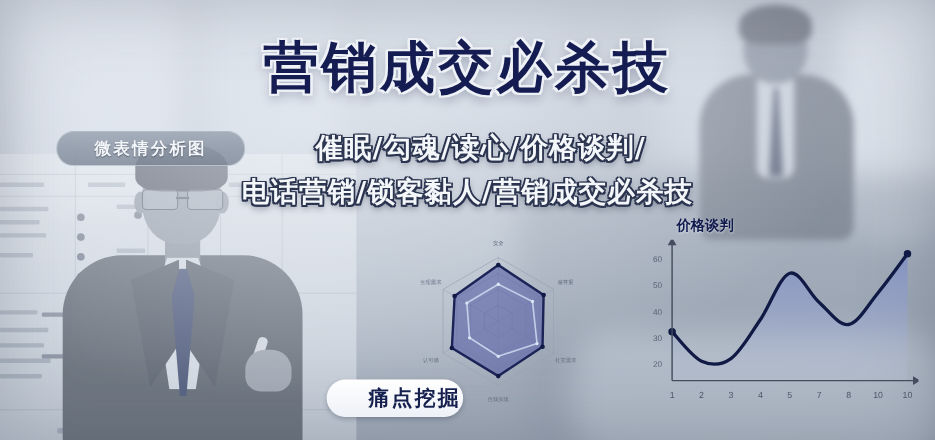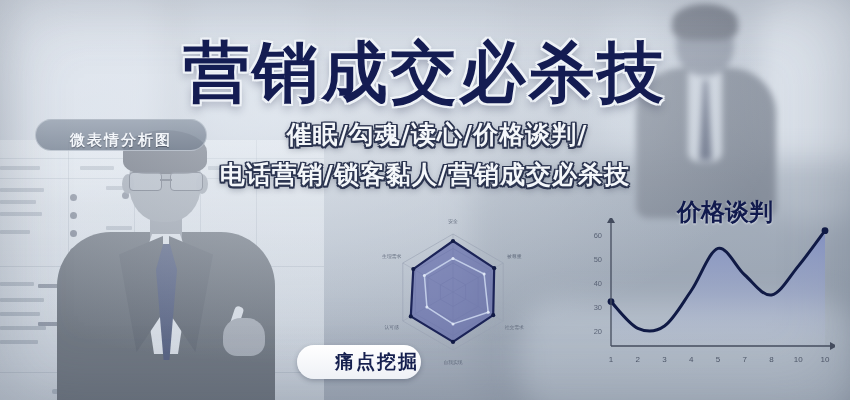--- a/index.html
+++ b/index.html
@@ -93,36 +93,36 @@
     pointer-events: none;
   }
   .vignette {
     position: absolute; inset: 0;
     box-shadow: inset 0 0 70px rgba(70,80,95,.30);
     pointer-events: none;
   }
 
   
   .badge {
-    position: absolute; left: 35px; top: 119px;
+    position: absolute; left: 51px; top: 119px;
     width: 170px; height: 30px; border-radius: 16px;
     background: linear-gradient(180deg, rgba(150,160,174,.80), rgba(121,132,148,.80));
     border: 1px solid rgba(226,232,240,.45);
-    display: flex; align-items: flex-end; justify-content: center;
+    display: flex; align-items: center; justify-content: center;
   }
   .badge span {
     font-size: 15px; font-weight: bold; color: #f3f6fa; letter-spacing: 2px;
     text-shadow: 0 1px 1px rgba(40,46,60,.55);
   }
 
   
   .headline {
     position: absolute; left: 0; right: 0; top: 28px;
     text-align: center;
-    font-size: 66px; font-weight: bold; letter-spacing: 3px;
+    font-size: 50px; font-weight: bold; letter-spacing: 3px;
     color: #141c52;
     font-family: "DejaVu Sans", "Liberation Sans", sans-serif;
     text-shadow:
       2px 0 0 #eef2f7, -2px 0 0 #eef2f7, 0 2px 0 #eef2f7, 0 -2px 0 #eef2f7,
       2px 2px 0 #eef2f7, -2px 2px 0 #eef2f7, 2px -2px 0 #eef2f7, -2px -2px 0 #eef2f7,
       0 5px 10px rgba(20,26,60,.35);
   }
   .subline {
     position: absolute; left: 0; right: 0;
     text-align: center;
@@ -158,22 +158,22 @@
     font-size: 19px; font-weight: bold; color: #16204f; letter-spacing: 2px;
     font-family: "DejaVu Sans", "Liberation Sans", sans-serif;
     margin-left: 36px;
   }
   .pill-a { left: 297px; top: 345px; width: 124px; }
   .pill-b { left: 445px; top: 345px; width: 116px; }
 
   
   .line-wrap { position: absolute; left: 575px; top: 196px; width: 260px; height: 190px; }
   .line-title {
-    position: absolute; left: 40px; right: 0; top: 0; text-align: center;
-    font-size: 24px; font-weight: bold; color: #111a4d;
+    position: absolute; left: 40px; right: 0; top: 0; text-align: left;
+    font-size: 13px; font-weight: bold; color: #111a4d;
     font-family: "DejaVu Sans", "Liberation Sans", sans-serif;
     text-shadow: 0 1px 2px rgba(240,244,250,.75);
   }
   .line-svg { position: absolute; left: 0; top: 22px; }
   .tick { font-size: 8px; fill: #4d5668; font-family: "Liberation Sans", sans-serif; }
   .ytick { font-size: 7.5px; fill: #5a6376; font-family: "Liberation Sans", sans-serif; }
 </style>
 </head>
 <body>
 

